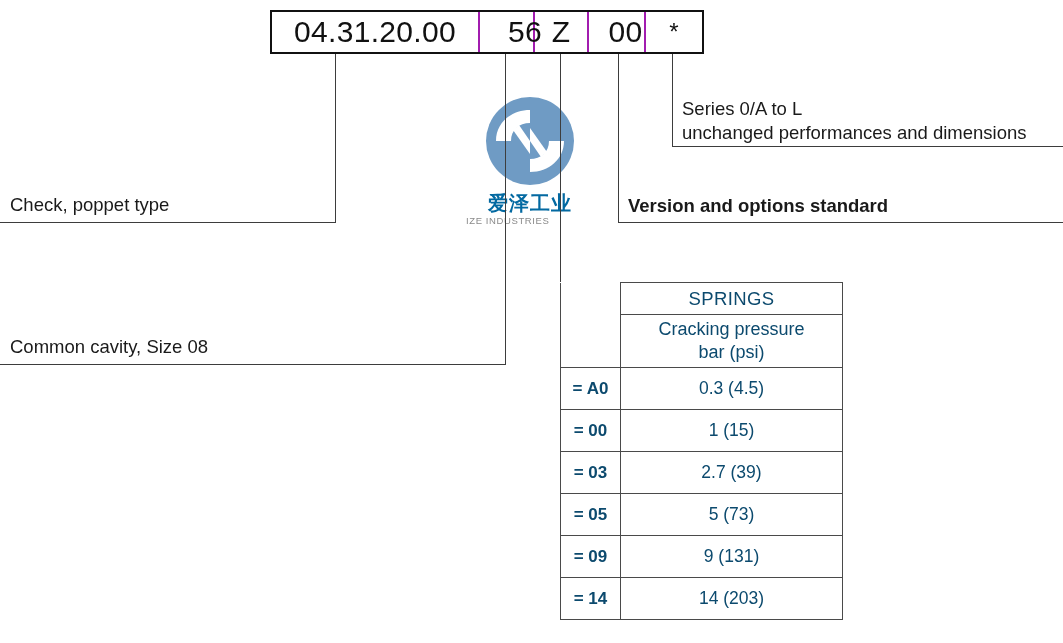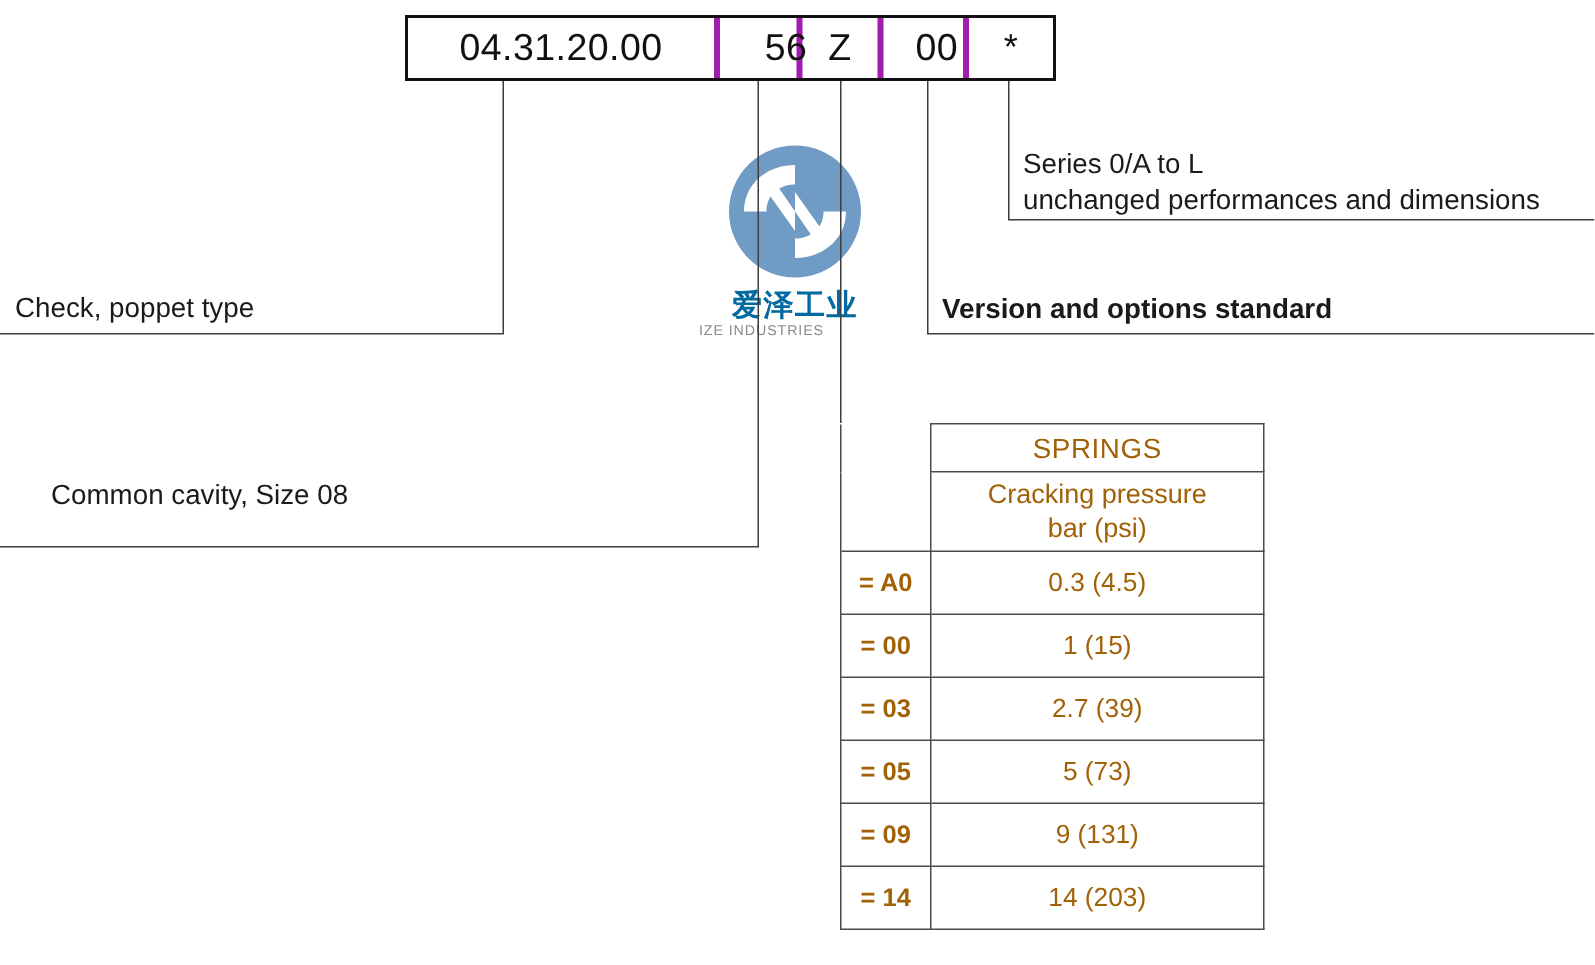--- a/index.html
+++ b/index.html
@@ -25,24 +25,24 @@
     display: flex;
     border: 2px solid #111111;
     box-sizing: border-box;
     height: 44px;
     background: #ffffff;
   }
   .code-cell {
     display: flex;
     align-items: center;
     justify-content: center;
-    font-size: 25px;
+    font-size: 30px;
     color: #111111;
     box-sizing: border-box;
-    border-right: 4px solid #a21caf;
+    border-right: 2px solid #a21caf;
     letter-spacing: 0.3px;
   }
   .code-cell:last-child { border-right: none; }
   .cell-base { width: 208px; }
   .cell-56   { width: 55px; padding-left: 37px; }
   .cell-z    { width: 54px; }
   .cell-00   { width: 57px; padding-left: 18px; }
   .cell-star { width: 56px; font-size: 24px; }
 
   
@@ -71,21 +71,21 @@
   .springs {
     position: absolute;
     left: 560px;
     top: 282px;
     border-collapse: collapse;
   }
   .springs td, .springs th {
     border: 1px solid #4a4a4a;
     font-weight: normal;
     font-size: 17.5px;
-    color: #a16207;
+    color: #0c4a6e;
     background: #ffffff;
   }
   .springs .code-col {
     width: 57px;
     height: 39px;
     text-align: center;
     font-weight: bold;
     font-size: 17px;
   }
   .springs .val-col {
@@ -188,21 +188,21 @@
   <div class="vline" style="left:560px; top:54px; height:228px;"></div>
 
   <div class="vline" style="left:618px; top:54px; height:168px;"></div>
   <div class="hline" style="left:618px; top:222px; width:445px;"></div>
 
   <div class="vline" style="left:672px; top:54px; height:92px;"></div>
   <div class="hline" style="left:672px; top:146px; width:391px;"></div>
 
   <div class="annot" style="left:10px; top:193px;">Check, poppet type</div>
 
-  <div class="annot" style="left:10px; top:318px;margin-left:24px;">Common cavity, Size 08</div>
+  <div class="annot" style="left:10px; top:335px;">Common cavity, Size 08</div>
 
   <div class="annot" style="left:682px; top:97px;">Series 0/A to L</div>
   <div class="annot" style="left:682px; top:121px;">unchanged performances and dimensions</div>
 
   <div class="annot bold" style="left:628px; top:194px;">Version and options standard</div>
 
   <table class="springs">
     <tbody>
       <tr>
         <td class="blank-left"></td>

